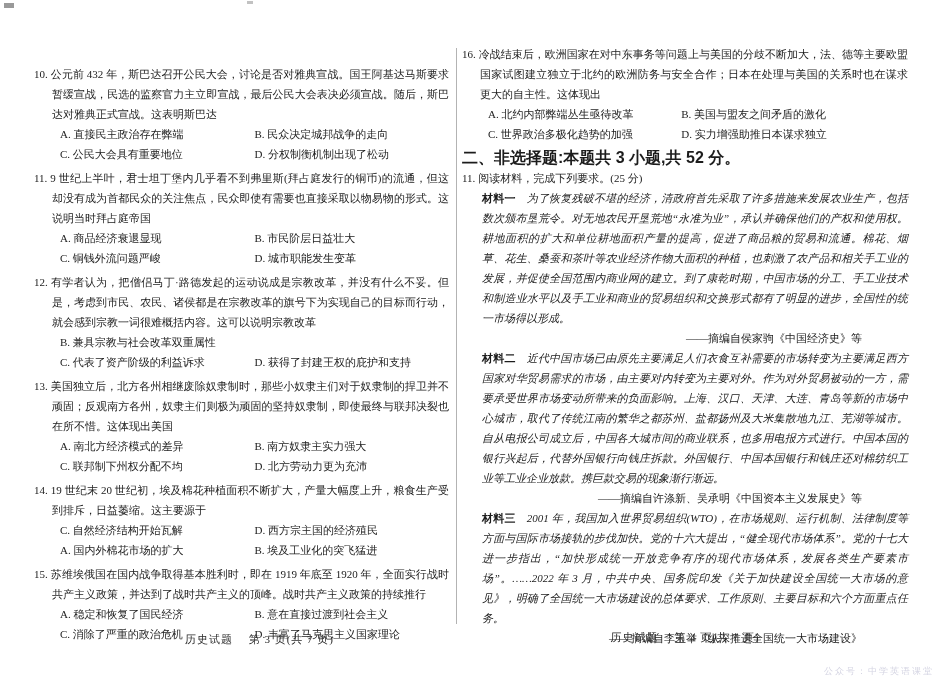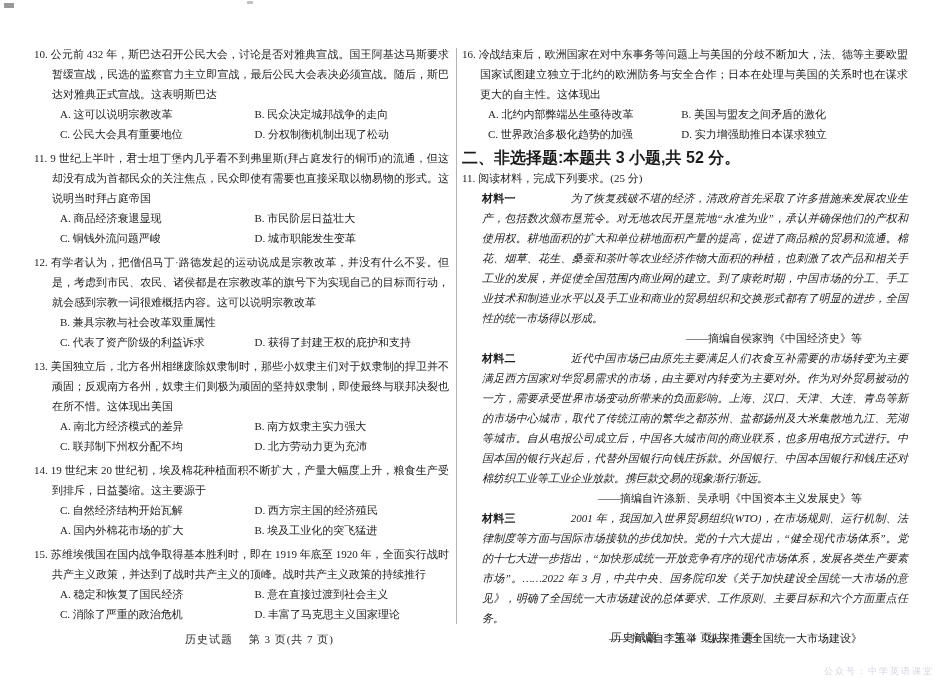--- a/index.html
+++ b/index.html
@@ -11,21 +11,21 @@
     font-family: "Liberation Serif", "DejaVu Serif", serif;
     color: #1c1c1c;
   }
   .col {
     position: absolute;
     top: 44px;
     font-size: 11px;
     line-height: 20px;
     text-align: justify;
   }
-  .col-left  { left: 34px;  width: 415px; }
+  .col-left  { left: 34px;  width: 415px; margin-top: 20px; }
   .col-right { left: 462px; width: 446px; }
   .divider {
     position: absolute;
     left: 456px; top: 48px;
     width: 1px; height: 576px;
     background: #b3b3b3;
   }
   .question { margin-bottom: 4px; }
   .stem {
     padding-left: 18px;
@@ -42,21 +42,21 @@
     font-family: "Liberation Sans", "DejaVu Sans", sans-serif;
     font-size: 16px;
   }
   .material { padding-left: 20px; text-align: justify; }
   .mlabel {
     font-weight: bold;
     font-style: normal;
     font-family: Liberation Sans, sans-serif;
     margin-right: 11px;
   }
-  .mtext { font-style: italic; color: #222222; margin-left: 44px; }
+  .mtext { font-style: italic; color: #222222; }
   .source {
     text-align: right;
     padding-right: 46px;
     color: #1a1a1a;
   }
   .u { text-underline-offset: 2px; }
   .footer {
     position: absolute;
     text-align: center;
     font-size: 11px;
@@ -81,21 +81,21 @@
 
 <div class="scan-mark scan-mark-1"></div>
 <div class="scan-mark scan-mark-2"></div>
 <div class="divider"></div>
 
 <div class="col col-left">
 
   <div class="question">
     <p class="stem"><span class="qnum">10.</span><span>公元前 432 年，斯巴达召开公民大会，讨论是否对雅典宣战。国王阿基达马斯要求暂缓宣战，民选的监察官力主立即宣战，最后公民大会表决必须宣战。随后，斯巴达对雅典正式宣战。这表明斯巴达</span></p>
     <p class="opt-row">
-        <span class="opt-a">A. 这可以说明宗教改革</span>
+        <span class="opt-a">A. 直接民主政治存在弊端</span>
         <span class="opt-b">B. 民众决定城邦战争的走向</span>
       </p>
     <p class="opt-row">
         <span class="opt-a">C. 公民大会具有重要地位</span>
         <span class="opt-b">D. 分权制衡机制出现了松动</span>
       </p>
   </div>
 
   <div class="question">
     <p class="stem"><span class="qnum">11.</span><span>9 世纪上半叶，君士坦丁堡内几乎看不到弗里斯(拜占庭发行的铜币)的流通，但这却没有成为首都民众的关注焦点，民众即使有需要也直接采取以物易物的形式。这说明当时拜占庭帝国</span></p>

